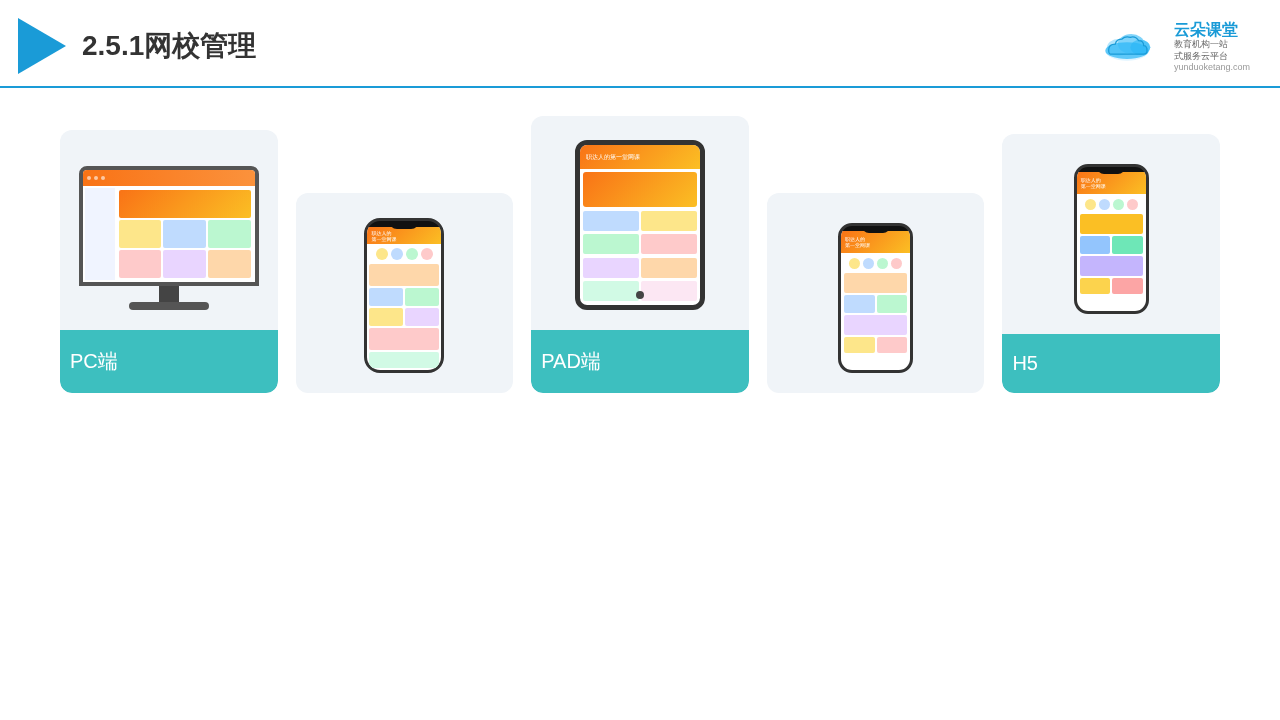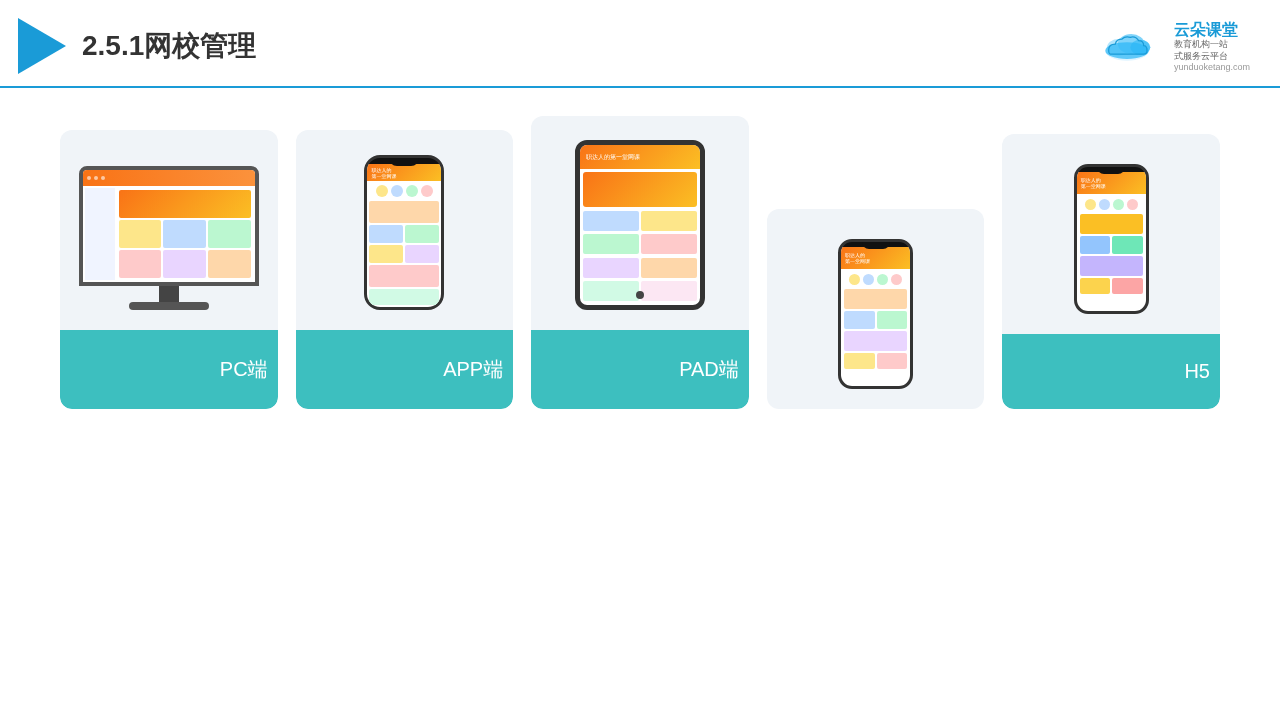--- a/index.html
+++ b/index.html
@@ -102,25 +102,25 @@
     .device-image-area {
       padding: 24px 16px 20px 16px;
       display: flex;
       align-items: flex-end;
       justify-content: center;
       min-height: 200px;
     }
     .device-label {
       background: #3dbfbf;
       color: #fff;
-      text-align: right;
+      text-align: left;
       font-size: 20px;
       font-weight: 500;
       width: 100%;
-      padding: 26px 10px;
+      padding: 18px 10px;
       border-radius: 0 0 12px 12px;
     }
 
     
     
     .pc-mockup {
       display: flex;
       flex-direction: column;
       align-items: center;
     }
@@ -468,21 +468,20 @@
                   <div class="phone-card" style="background:#fecaca; height:22px"></div>
                 </div>
                 <div class="phone-row">
                   <div class="phone-card" style="background:#d1fae5; height:16px"></div>
                 </div>
               </div>
             </div>
           </div>
         </div>
       </div>
-      <div class="device-label">APP端</div>
     </div>
 
     <div class="device-card">
       <div class="device-image-area">
         <div class="tablet-mockup">
           <div class="tablet-body">
             <div class="tablet-screen">
               <div class="tablet-screen-header">
                 <span class="tablet-screen-header-text">职达人的第一堂网课</span>
               </div>

